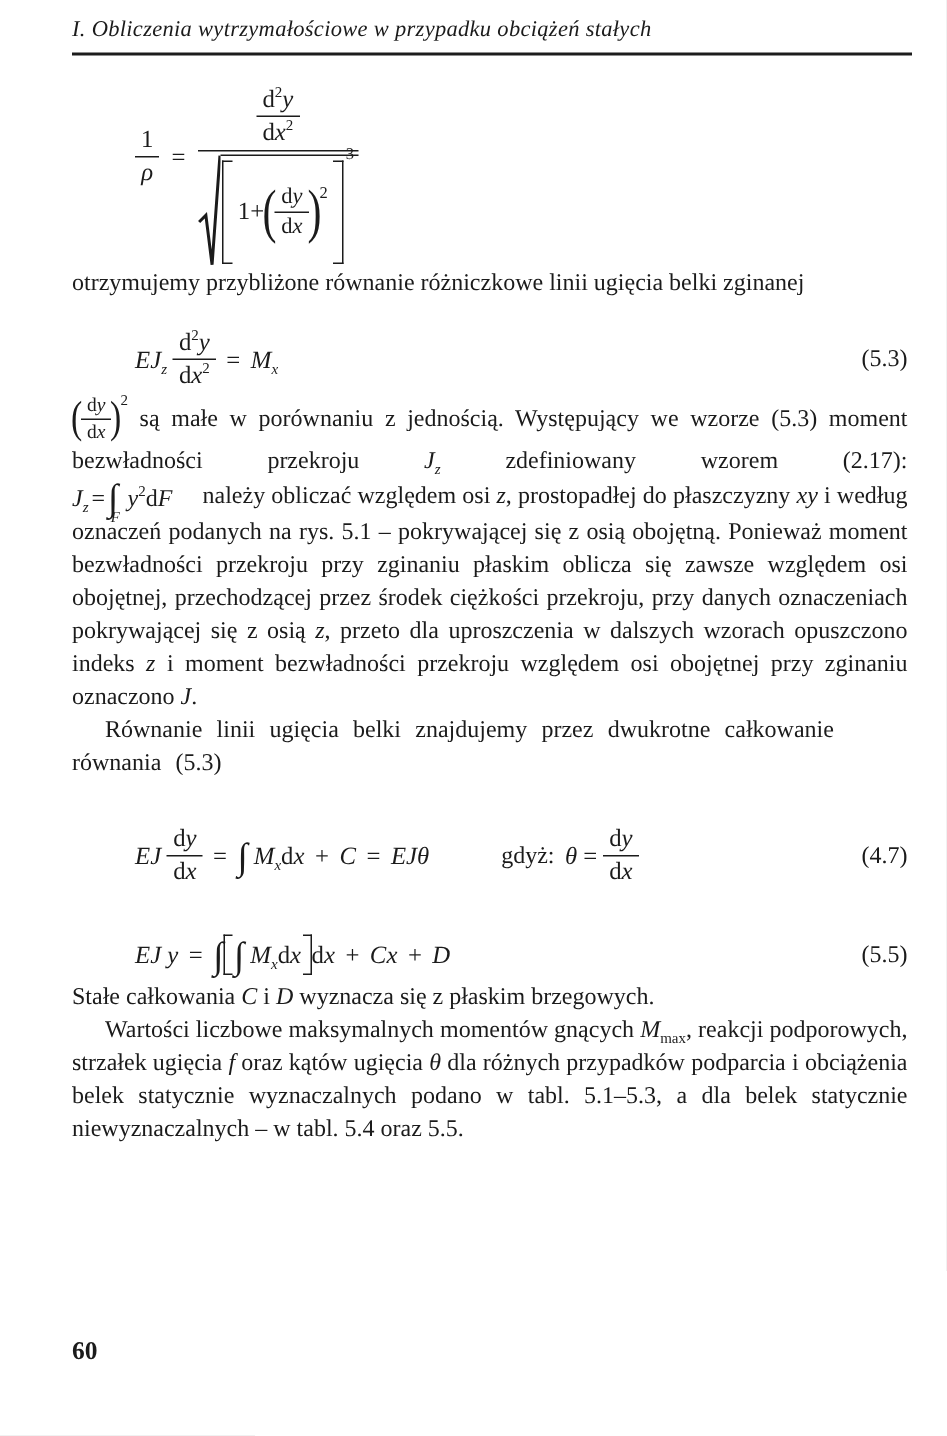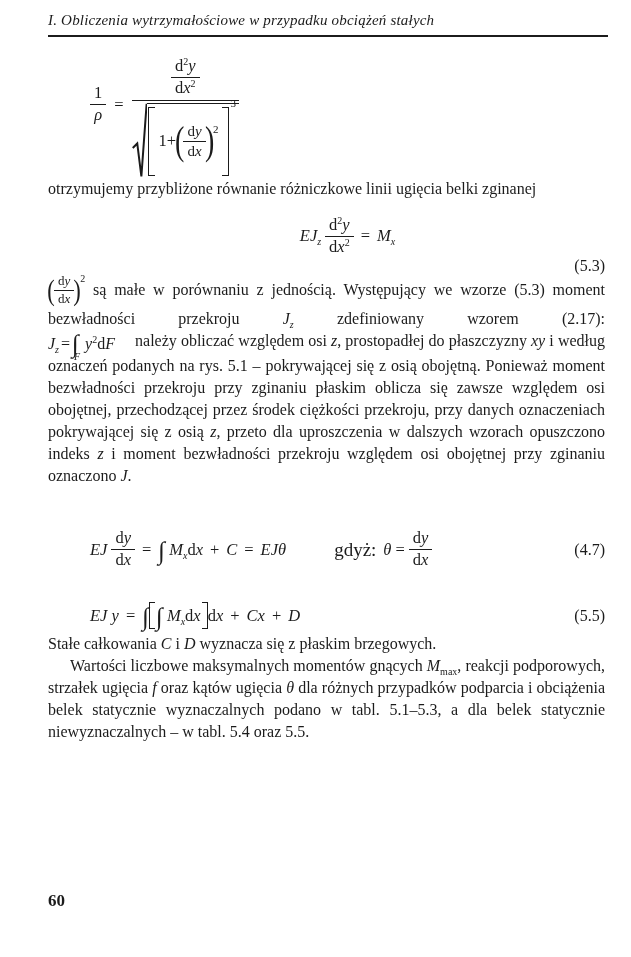--- a/index.html
+++ b/index.html
@@ -48,22 +48,22 @@
   .radrow{display:inline-flex;align-items:center;padding:3px 2px;}
   .bp{font-size:40px;font-weight:300;line-height:.85;display:inline-block;transform:scaleX(.7);margin:0 -3px;}
   .hi{font-size:11px;line-height:0;position:relative;top:-12px;}
   .hi.outer{align-self:flex-start;position:relative;top:-4px;margin-left:1px;}
   .fs-small{font-size:15px;}
   
   .eq-row{display:flex;align-items:center;padding-left:42px;font-size:16.5px;}
   .eq-row .content{display:flex;align-items:center;}
   .eq-label{margin-left:auto;font-size:16px;font-style:normal;}
   .ml{margin-left:7px;} .mls{margin-left:4px;}
-  .eq53{margin-top:16px;min-height:48px;flex-direction:column;}
-  .eq54{margin-top:40px;min-height:46px;text-align:right;}
+  .eq53{margin-top:16px;min-height:48px;}
+  .eq54{margin-top:28px;min-height:46px;text-align:right;}
   .eq55{margin-top:26px;min-height:34px;}
   .gdyz-gap{width:48px;}
   .brkt-row{display:inline-flex;align-items:stretch;}
   .brkt-row .inner{display:inline-flex;align-items:center;padding:1px 1px;}
   .sqb2{width:5px;border:1.5px solid #1b1b1b;align-self:stretch;}
   .sqb2.l{border-right:none;}
   .sqb2.r{border-left:none;}
   
   p.bt{font-size:16px;line-height:22px;margin:0;text-align:justify;}
   .mt18{margin-top:18px;} .mt16{margin-top:16px;} .mt10{margin-top:10px;}
@@ -156,38 +156,39 @@
       </span><span> są małe w porównaniu z jednością. Występujący we wzorze (5.3) moment bezwładności przekroju </span><span class="nowrap"><span class="it">J</span><sub class="s it">z</sub></span><span> zdefiniowany wzorem (2.17):</span></p>
 
   <p class="bt mt2"><span class="inline-math">
         <span class="nowrap" style="font-size:16px"><span class="it">J</span><sub class="s it">z</sub></span>
         <span class="eqsign" style="font-size:16px">=</span>
         <span class="intg">∫</span>
         <span class="intsub">F</span>
         <span style="font-size:16px"><span class="it">y</span><sup class="e">2</sup><span class="rm">d</span><span class="it">F</span></span>
       </span><span> należy obliczać względem osi </span><i>z</i><span>, prostopadłej do płaszczyzny </span><i>xy</i><span> i według oznaczeń podanych na rys. 5.1 – pokrywającej się z osią obojętną. Ponieważ moment bezwładności przekroju przy zginaniu płaskim oblicza się zawsze względem osi obojętnej, przechodzącej przez środek ciężkości przekroju, przy danych oznaczeniach pokrywającej się z osią </span><i>z</i><span>, przeto dla uproszczenia w dalszych wzorach opuszczono indeks </span><i>z</i><span> i moment bezwładności przekroju względem osi obojętnej przy zginaniu oznaczono </span><i>J</i><span>.</span></p>
 
+  <p class="bt mt10 indent wide"><span>Równanie linii ugięcia belki znajdujemy przez dwukrotne całkowanie</span><br><span>równania (5.3)</span></p>
 
   <div class="eq-row eq54">
     <span class="content">
       <span class="nowrap"><span class="it">E</span><span class="it">J</span></span>
       <span class="frac mls">
         <span class="cell"><span class="rm">d</span><span class="it">y</span></span>
         <span class="bar"></span>
         <span class="cell"><span class="rm">d</span><span class="it">x</span></span>
       </span>
       <span class="ml">=</span>
       <span class="intg ml">∫</span>
       <span class="mls nowrap"><span class="it">M</span><sub class="s it">x</sub><span class="rm">d</span><span class="it">x</span></span>
       <span class="ml rm">+</span>
       <span class="ml it">C</span>
       <span class="ml">=</span>
       <span class="ml nowrap"><span class="it">E</span><span class="it">J</span><span class="it">θ</span></span>
       <span class="gdyz-gap"></span>
-      <span class="rm" style="font-size:19px">gdyż:</span>
+      <span class="rm" style="font-size:16px">gdyż:</span>
       <span class="ml it">θ</span>
       <span class="mls">=</span>
       <span class="frac mls">
         <span class="cell"><span class="rm">d</span><span class="it">y</span></span>
         <span class="bar"></span>
         <span class="cell"><span class="rm">d</span><span class="it">x</span></span>
       </span>
     </span>
     <span class="eq-label">(4.7)</span>
   </div>

